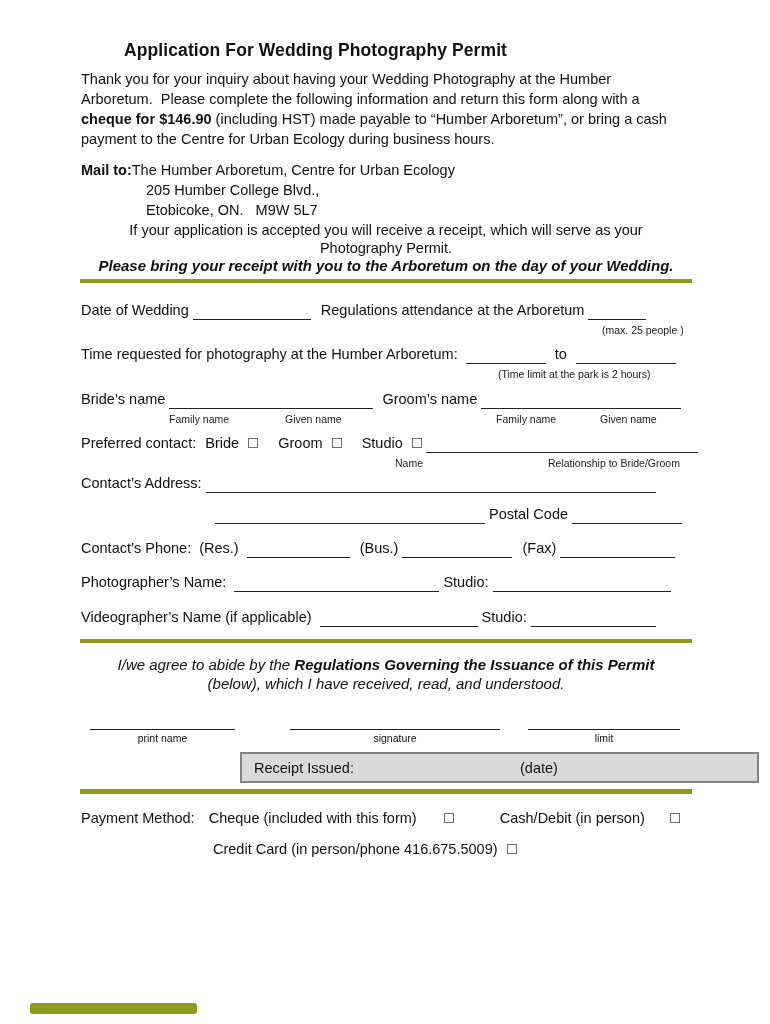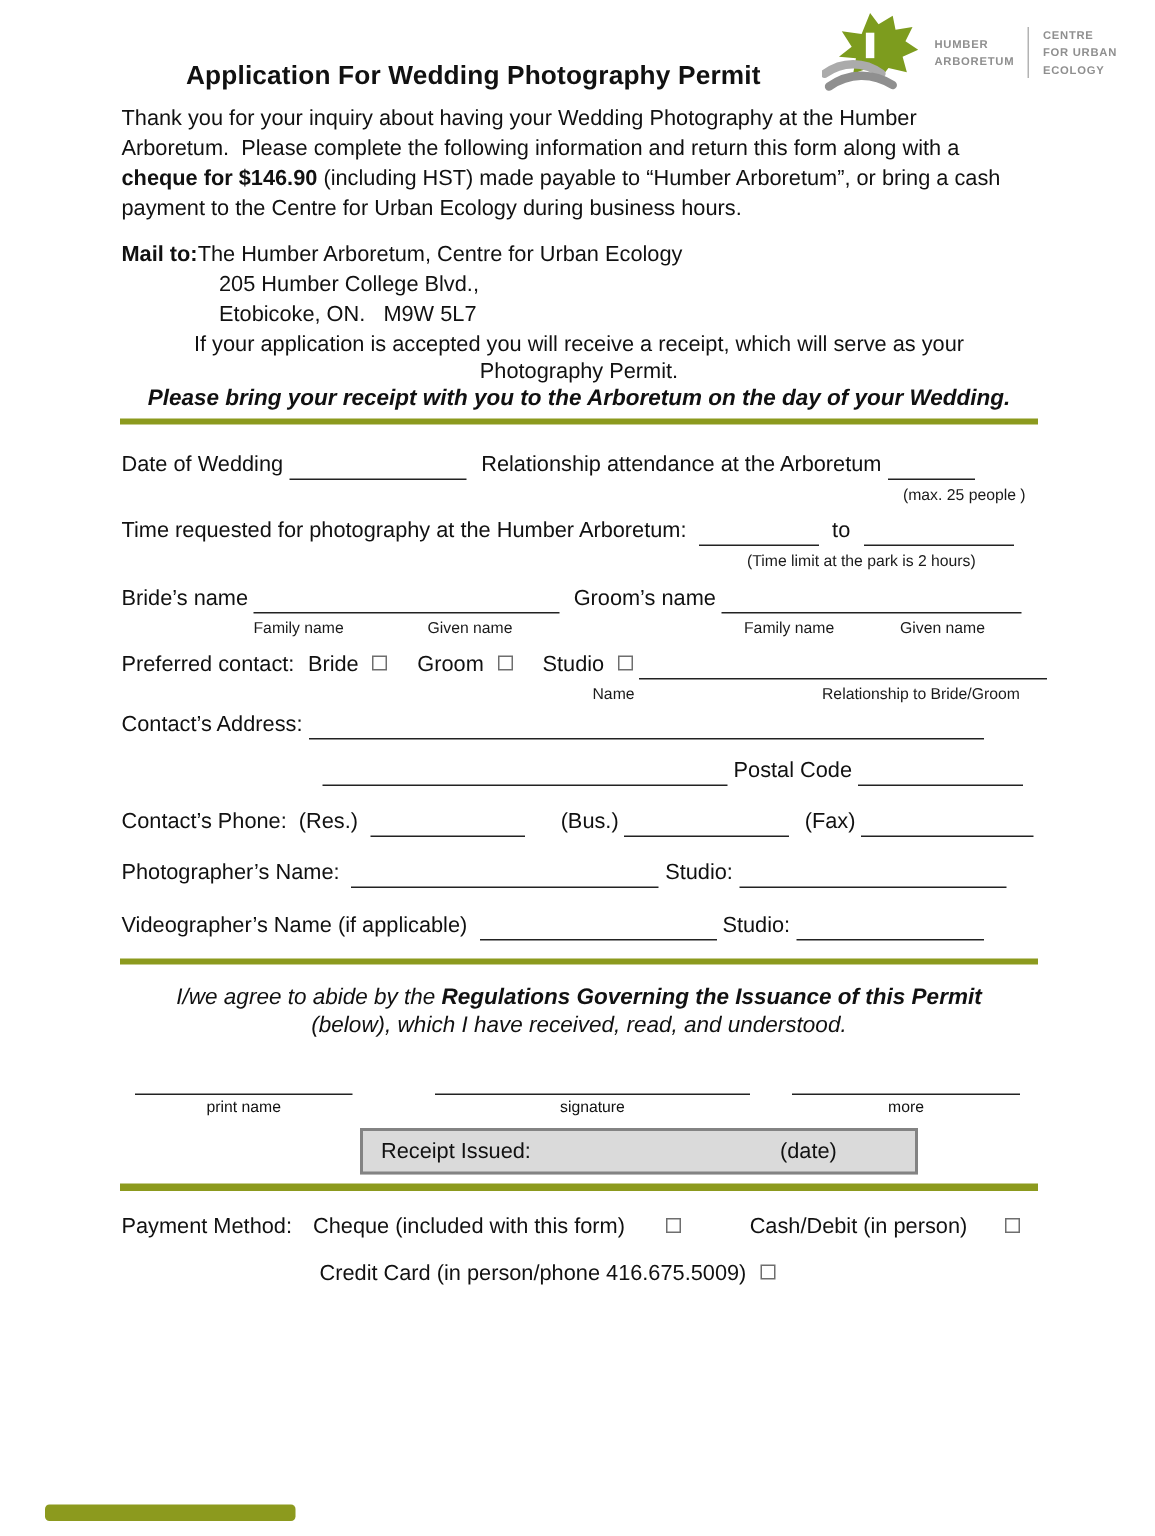--- a/index.html
+++ b/index.html
@@ -29,73 +29,55 @@
   .bl { display:inline-block; border-bottom:1px solid #222; height:17px; vertical-align:bottom; }
   .cb { display:inline-block; width:10px; height:10px; border:1px solid #6e6e6e; margin-left:5px; background:#fff; }
   .hint { position:absolute; font-size:10.5px; color:#1a1a1a; white-space:nowrap; }
   .sp { display:inline-block; height:1px; }
 
   
   .sig { position:absolute; top:714px; text-align:center; font-size:10.5px; line-height:12px; }
   .sig-line { height:16px; border-bottom:1.5px solid #222; margin-bottom:2px; }
 
   
-  .receipt { position:absolute; left:240px; top:752px; width:372px; height:31px;
+  .receipt { position:absolute; left:240px; top:752px; width:519px; height:31px;
              background:var(--receipt-bg,#dadada); border:2px solid #838383; }
   .receipt span { position:absolute; top:6px; font-size:14.5px; }
 
   .olive-bar { position:absolute; left:30px; top:1003px; width:167px; height:11px;
                background:var(--divider-olive,#8c9a1e); border-radius:3px; }
 </style>
 </head>
 <body>
 
 <div class="page">
 
   <h1 class="title">Application For Wedding Photography Permit</h1>
 
-  <div class="logo">
-    <svg width="66" height="58" viewBox="0 0 70 60" aria-hidden="true">
-      <path d="M34 2 L40 10 L50 4 L52 14 L64 12 L59 22 L68 28 L57 33 L60 44 L47 41 L40 50 L33 41 L22 45 L24 34 L12 33 L21 26 L14 15 L28 17 Z" fill="#7d9c1e"></path>
-      <rect x="31" y="16" width="6" height="18" fill="#ffffff"></rect>
-      <path d="M2 45 C14 36 30 36 42 45" stroke="#ababab" stroke-width="6" fill="none" stroke-linecap="round"></path>
-      <path d="M5 54 C19 44 36 44 50 53" stroke="#8f8f8f" stroke-width="6" fill="none" stroke-linecap="round"></path>
-    </svg>
-    <div class="logo-text">
-      <div>HUMBER</div>
-      <div>ARBORETUM</div>
-    </div>
-    <div class="logo-sep"></div>
-    <div class="logo-text">
-      <div>CENTRE</div>
-      <div>FOR URBAN</div>
-      <div>ECOLOGY</div>
-    </div>
-  </div>
 
   <p class="abs pre" style="left:81px; top:69px; width:592px; line-height:20px;"><span>Thank you for your inquiry about having your Wedding Photography at the Humber Arboretum.  Please complete the following information and return this form along with a </span><span class="b">cheque for $146.90</span><span> (including HST) made payable to “Humber Arboretum”, or bring a cash payment to the Centre for Urban Ecology during business hours.</span></p>
 
   <div class="abs" style="left:81px; top:160px; line-height:20px;">
     <div><span class="b">Mail to:</span><span class="pre" style="">The Humber Arboretum, Centre for Urban Ecology</span></div>
     <div class="pre" style="padding-left:65px;">205 Humber College Blvd.,</div>
     <div class="pre" style="padding-left:65px;">Etobicoke, ON.   M9W 5L7</div>
   </div>
 
   <div class="abs center b i" style="left:80px; top:257px; width:612px; font-size:15px;">Please bring your receipt with you to the Arboretum on the day of your Wedding.</div>
   <div class="abs center" style="left:80px; top:221px; width:612px; line-height:18px;">
     <div>If your application is accepted you will receive a receipt, which will serve as your</div>
     <div>Photography Permit.</div>
   </div>
 
   <div class="divider" style="top:279px;"></div>
 
   <div class="row" style="top:300px;">
     <span>Date of Wedding</span>
     <span class="bl" style="width:118px;"></span>
-    <span style="margin-left:6px;">Relationship attendance at the Arboretum</span>
+    <span style="margin-left:6px;">Regulations attendance at the Arboretum</span>
     <span class="bl" style="width:58px;"></span>
     <span class="hint" style="left:521px; top:20px;">(max. 25 people )</span>
   </div>
 
   <div class="row" style="top:344px;">
     <span>Time requested for photography at the Humber Arboretum:</span>
     <span class="bl" style="width:80px; margin-left:4px;"></span>
     <span style="margin:0 5px;">to</span>
     <span class="bl" style="width:100px;"></span>
     <span class="hint" style="left:417px; top:20px;">(Time limit at the park is 2 hours)</span>
@@ -134,21 +116,21 @@
   <div class="row" style="top:504px; padding-left:134px;">
     <span class="bl" style="width:270px;"></span>
     <span>Postal Code</span>
     <span class="bl" style="width:110px;"></span>
   </div>
 
   <div class="row" style="top:538px;">
     <span>Contact’s Phone:</span>
     <span style="margin-left:4px;">(Res.)</span>
     <span class="bl" style="width:103px; margin-left:4px;"></span>
-    <span style="margin-left:20px;">(Bus.)</span>
+    <span style="margin-left:6px;">(Bus.)</span>
     <span class="bl" style="width:110px;"></span>
     <span style="margin-left:6px;">(Fax)</span>
     <span class="bl" style="width:115px;"></span>
   </div>
 
   <div class="row" style="top:572px;">
     <span>Photographer’s Name:</span>
     <span class="bl" style="width:205px; margin-left:4px;"></span>
     <span>Studio:</span>
     <span class="bl" style="width:178px;"></span>
@@ -171,21 +153,21 @@
   <div class="sig" style="left:90px; width:145px;">
     <div class="sig-line"></div>
     <div>print name</div>
   </div>
   <div class="sig" style="left:290px; width:210px;">
     <div class="sig-line"></div>
     <div>signature</div>
   </div>
   <div class="sig" style="left:528px; width:152px;">
     <div class="sig-line"></div>
-    <div>more</div>
+    <div>limit</div>
   </div>
 
   <div class="receipt">
     <span style="left:12px;">Receipt Issued:</span>
     <span style="left:278px;">(date)</span>
   </div>
 
   <div class="divider" style="top:789px; height:5px;"></div>
 
   <div class="row" style="top:808px;">

